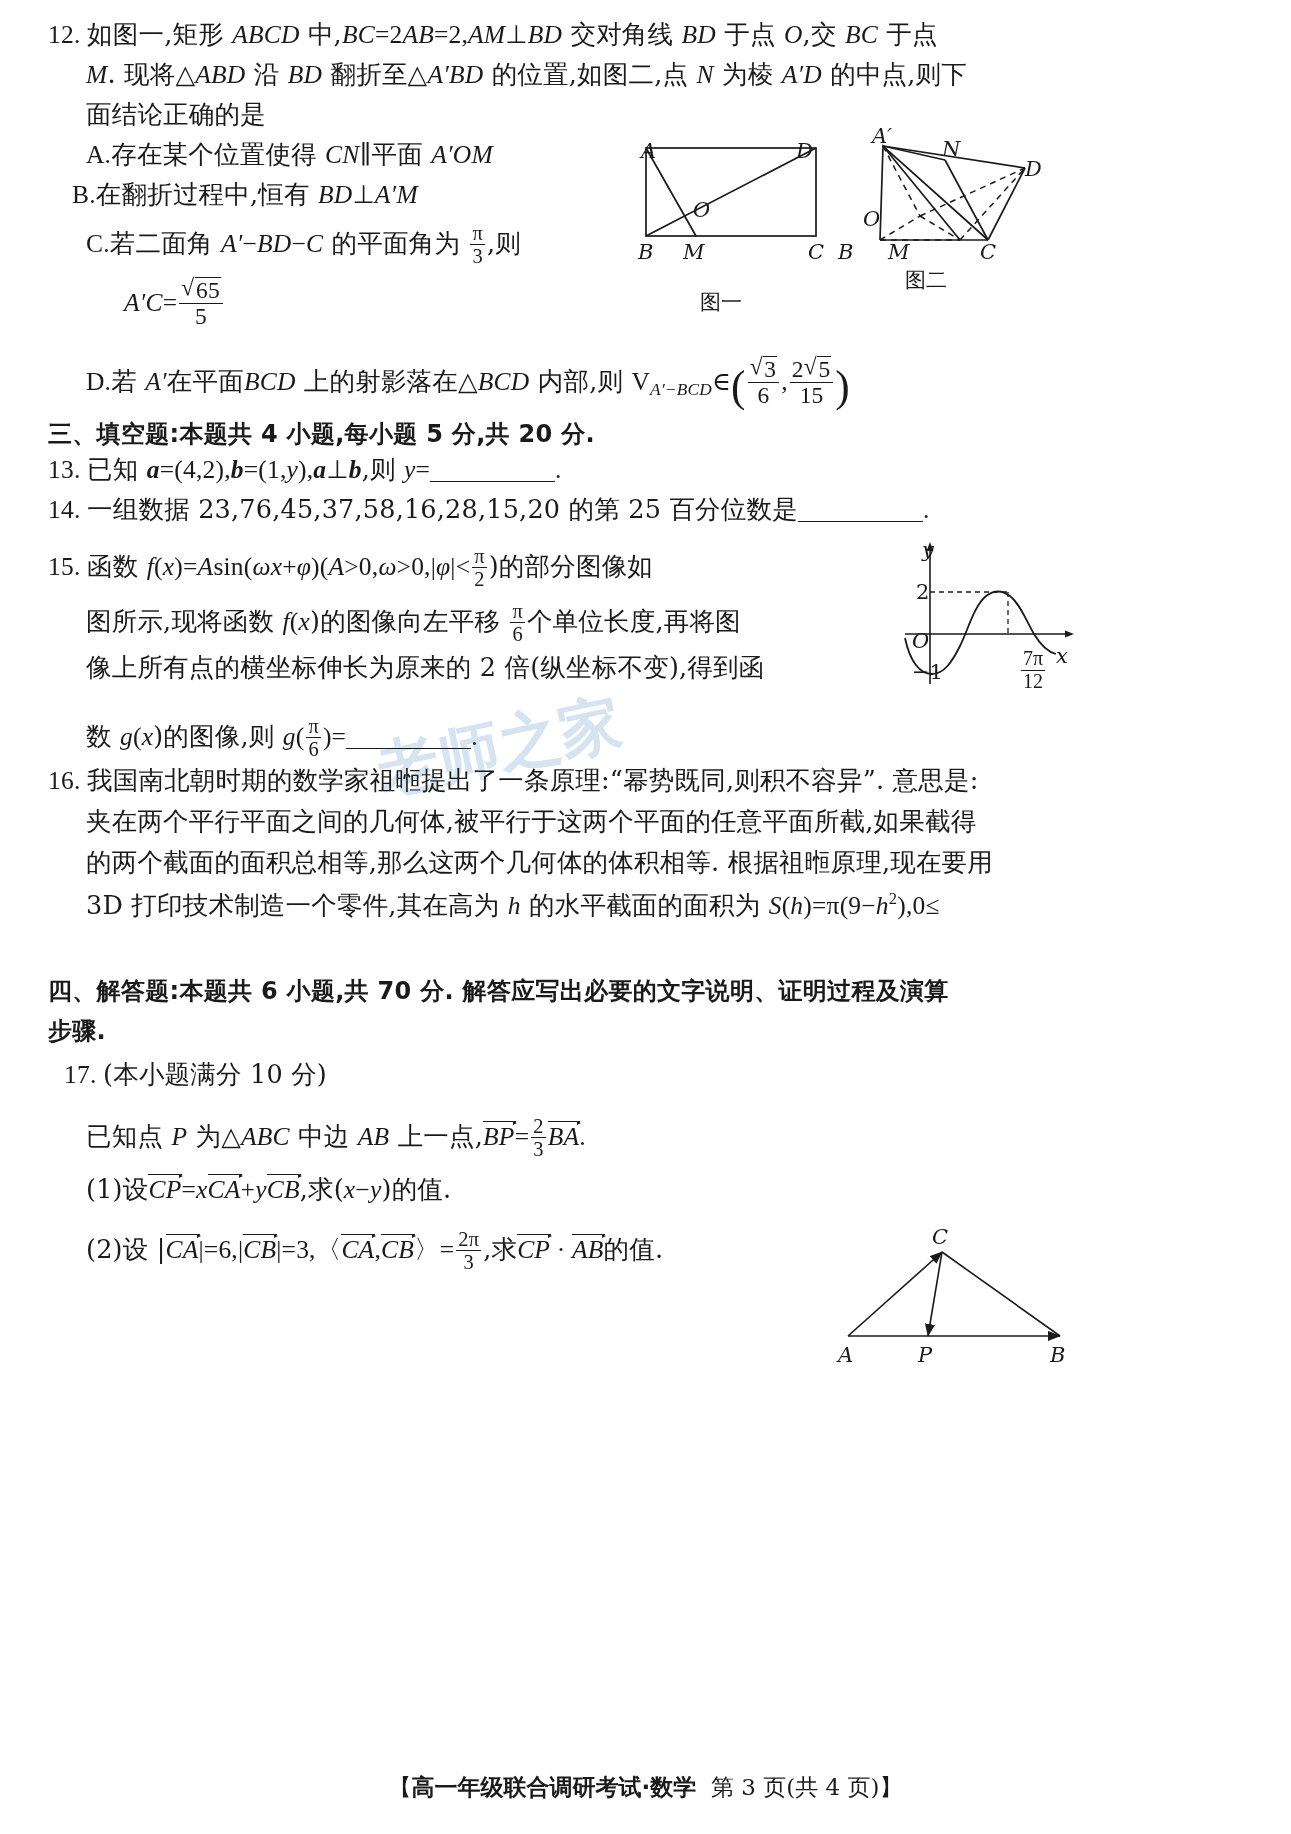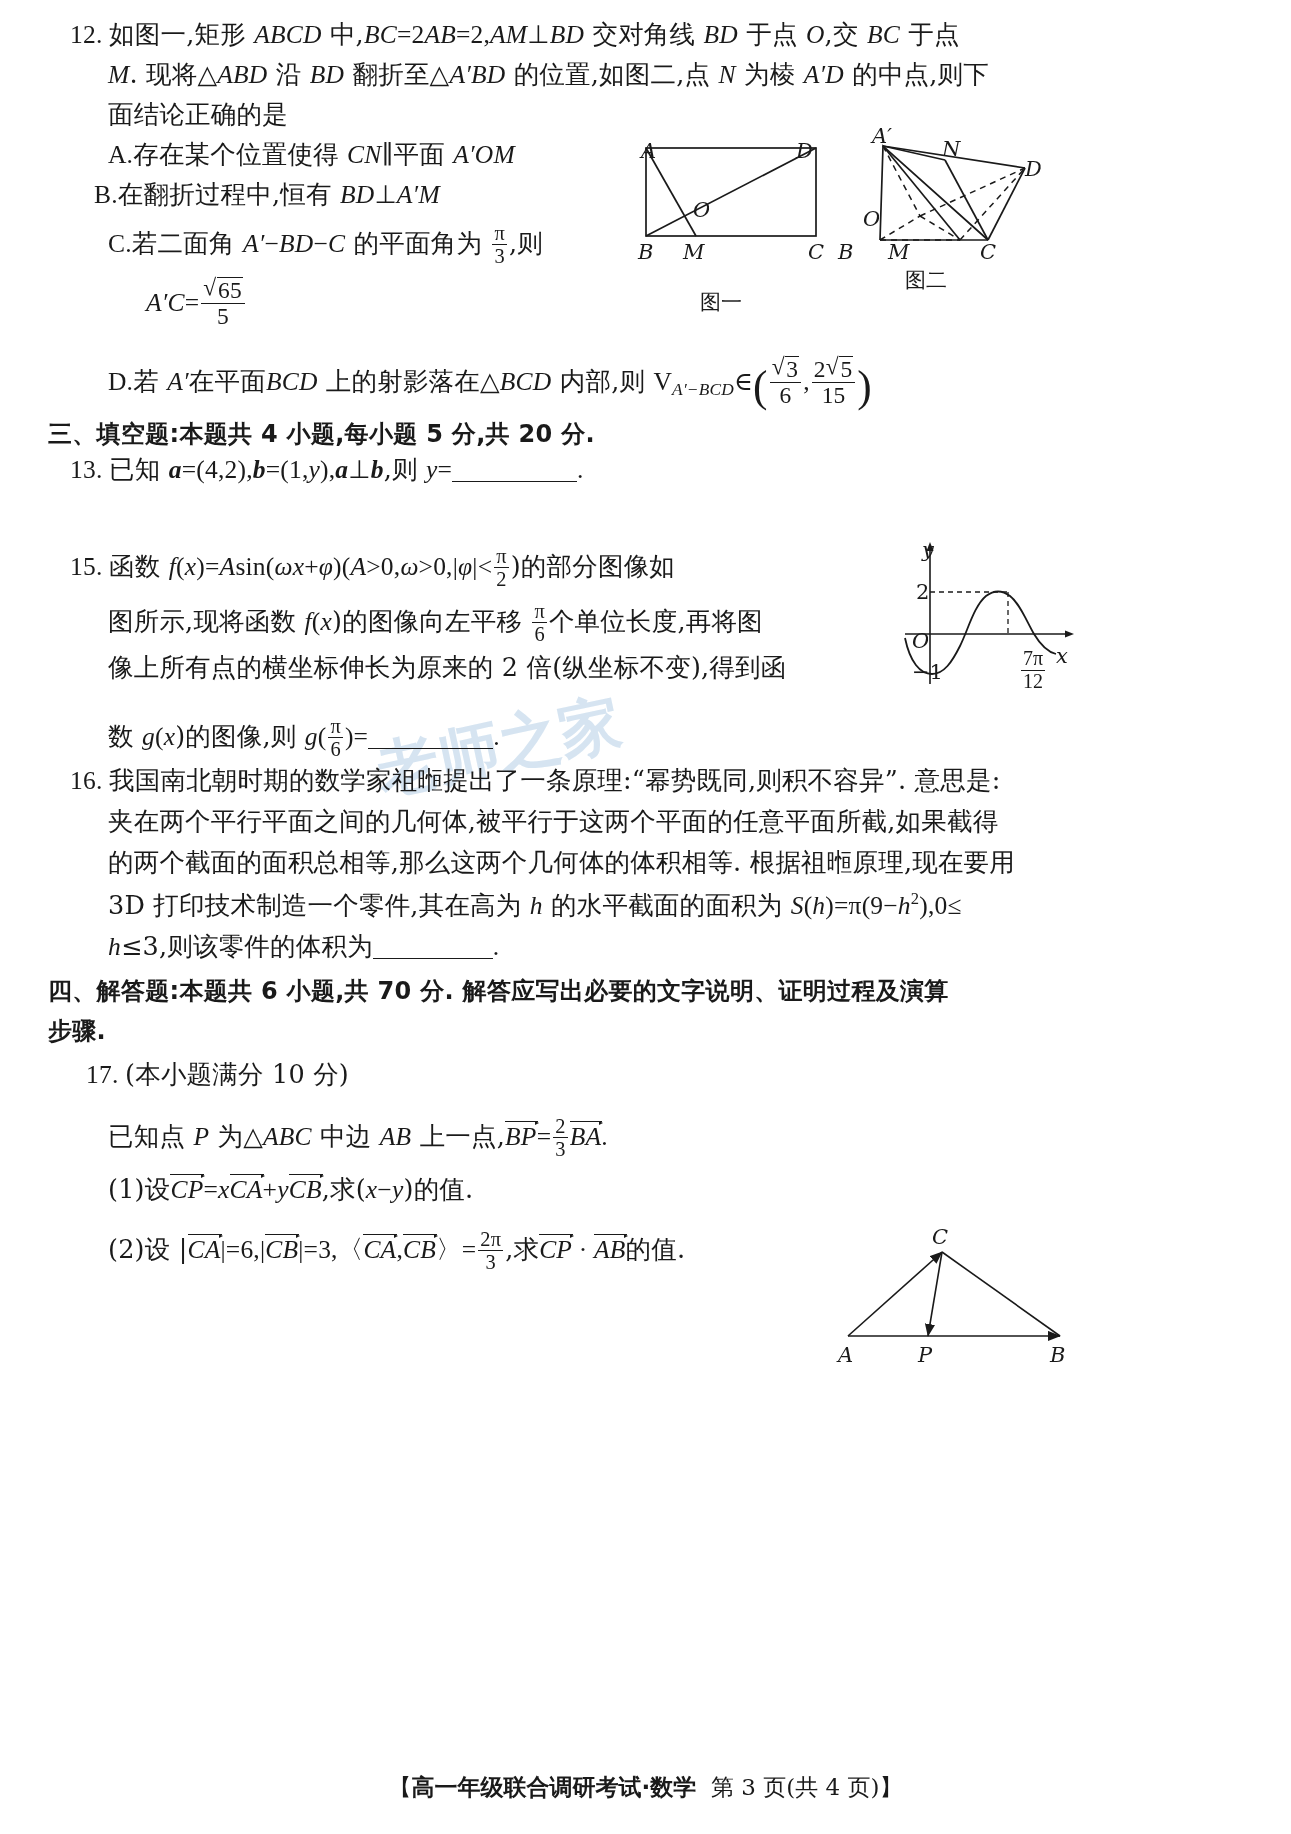--- a/index.html
+++ b/index.html
@@ -69,21 +69,20 @@
     border-top:2.6px solid transparent;
     border-bottom:2.6px solid transparent;
   }
 
   
   .qrow {
     position: absolute;
     font-size: 25.5px;
     line-height: 1.0;
     letter-spacing: 0.2px;
-    margin-left: 22px;
   }
   .sect-head {
     position:absolute;
     font-family:"DejaVu Sans","Liberation Sans",sans-serif;
     font-weight: bold;
     font-size: 24px;
     letter-spacing: 0.3px;
   }
   .footer {
     position:absolute;
@@ -195,20 +194,24 @@
   <div class="fig-cap mi" style="left:980px; top:240px;">C</div>
   <div class="fig-cap cn" style="left:905px; top:266px;">图二</div>
 
   <div class="sect-head cn" style="left:48px; top:418px;">三、填空题:本题共 4 小题,每小题 5 分,共 20 分.</div>
 
   <div class="qrow" style="left:48px; top:455px;">
     <span class="mn">13.</span>
     <span class="cn">已知 </span><b class="mi">a</b><span class="mn">=(4,2),</span><b class="mi">b</b><span class="mn">=(1,</span><span class="mi">y</span><span class="mn">),</span><b class="mi">a</b><span class="mn">⊥</span><b class="mi">b</b><span class="cn">,则 </span><span class="mi">y</span><span class="mn">=</span><span class="blank" style="width:125px;"></span><span class="mn">.</span>
   </div>
 
+  <div class="qrow" style="left:48px; top:495px;">
+    <span class="mn">14.</span>
+    <span class="cn">一组数据 23,76,45,37,58,16,28,15,20 的第 25 百分位数是</span><span class="blank" style="width:125px;"></span><span class="mn">.</span>
+  </div>
 
   <div class="qrow" style="left:48px; top:545px;">
     <span class="mn">15.</span>
     <span class="cn">函数 </span><span class="mi">f</span><span class="mn">(</span><span class="mi">x</span><span class="mn">)=</span><span class="mi">A</span><span class="mn">sin(</span><span class="mi">ω</span><span class="mi">x</span><span class="mn">+</span><span class="mi">φ</span><span class="mn">)(</span><span class="mi">A</span><span class="mn">&gt;0,</span><span class="mi">ω</span><span class="mn">&gt;0,|</span><span class="mi">φ</span><span class="mn">|&lt;</span><span class="frac"><span class="num">π</span><span class="den">2</span></span><span class="cn">)的部分图像如</span>
   </div>
 
   <div class="qrow" style="left:86px; top:600px;">
     <span class="cn">图所示,现将函数 </span><span class="mi">f</span><span class="mn">(</span><span class="mi">x</span><span class="cn">)的图像向左平移 </span><span class="frac"><span class="num">π</span><span class="den">6</span></span><span class="cn">个单位长度,再将图</span>
   </div>
 
@@ -247,23 +250,20 @@
 
   <div class="qrow" style="left:48px; top:768px;">
     <span class="mn">16.</span>
     <span class="cn">我国南北朝时期的数学家祖暅提出了一条原理:“幂势既同,则积不容异”. 意思是:</span>
   </div>
   <div class="qrow cn" style="left:86px; top:850px;">的两个截面的面积总相等,那么这两个几何体的体积相等. 根据祖暅原理,现在要用</div>
   <div class="qrow cn" style="left:86px; top:809px;">夹在两个平行平面之间的几何体,被平行于这两个平面的任意平面所截,如果截得</div>
   <div class="qrow" style="left:86px; top:891px;">
     <span class="cn">3D 打印技术制造一个零件,其在高为 </span><span class="mi">h</span><span class="cn"> 的水平截面的面积为 </span><span class="mi">S</span><span class="mn">(</span><span class="mi">h</span><span class="mn">)=π(9−</span><span class="mi">h</span><sup style="font-size:0.65em;">2</sup><span class="mn">),0≤</span>
   </div>
-  <div class="qrow" style="left:86px; top:932px;">
-    <span class="mi">h</span><span class="cn">≤3,则该零件的体积为</span><span class="blank" style="width:120px;"></span><span class="mn">.</span>
-  </div>
 
   <div class="sect-head cn" style="left:48px; top:975px;">四、解答题:本题共 6 小题,共 70 分. 解答应写出必要的文字说明、证明过程及演算</div>
   <div class="sect-head cn" style="left:48px; top:1015px;">步骤.</div>
 
   <div class="qrow" style="left:64px; top:1062px;">
     <span class="mn">17.</span>
     <span class="cn">(本小题满分 10 分)</span>
   </div>
 
   <div class="qrow" style="left:86px; top:1115px;">

